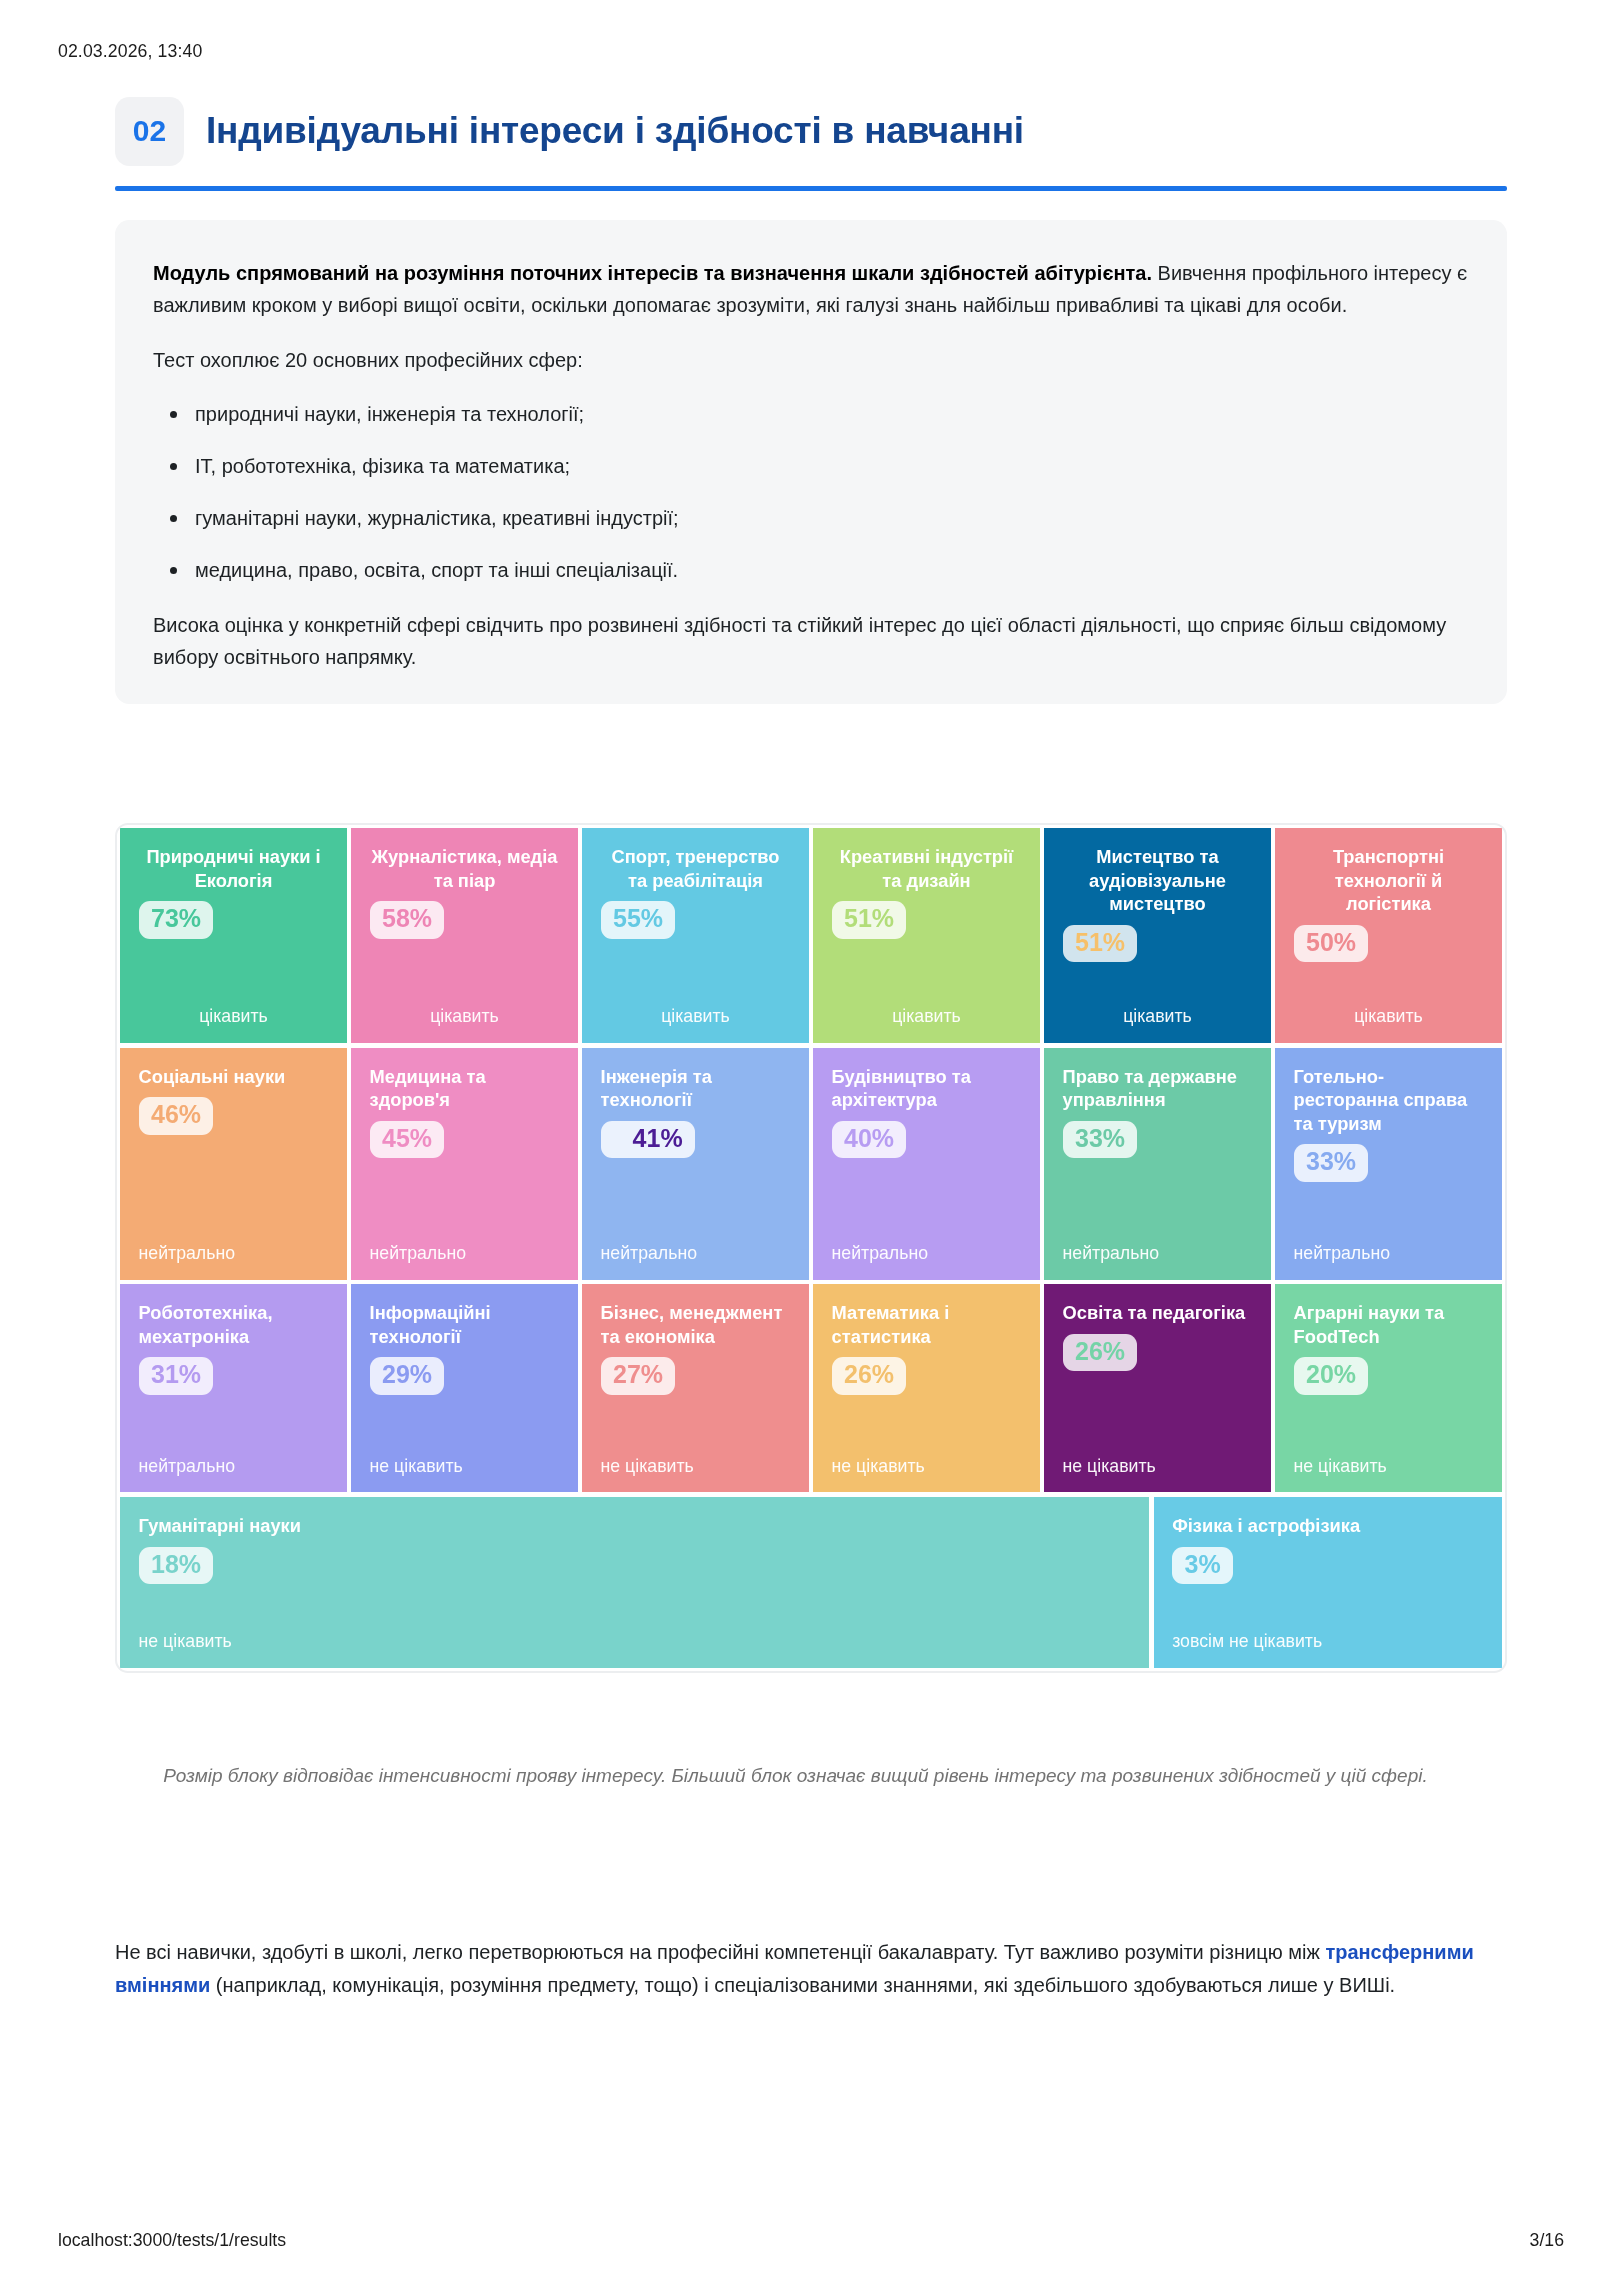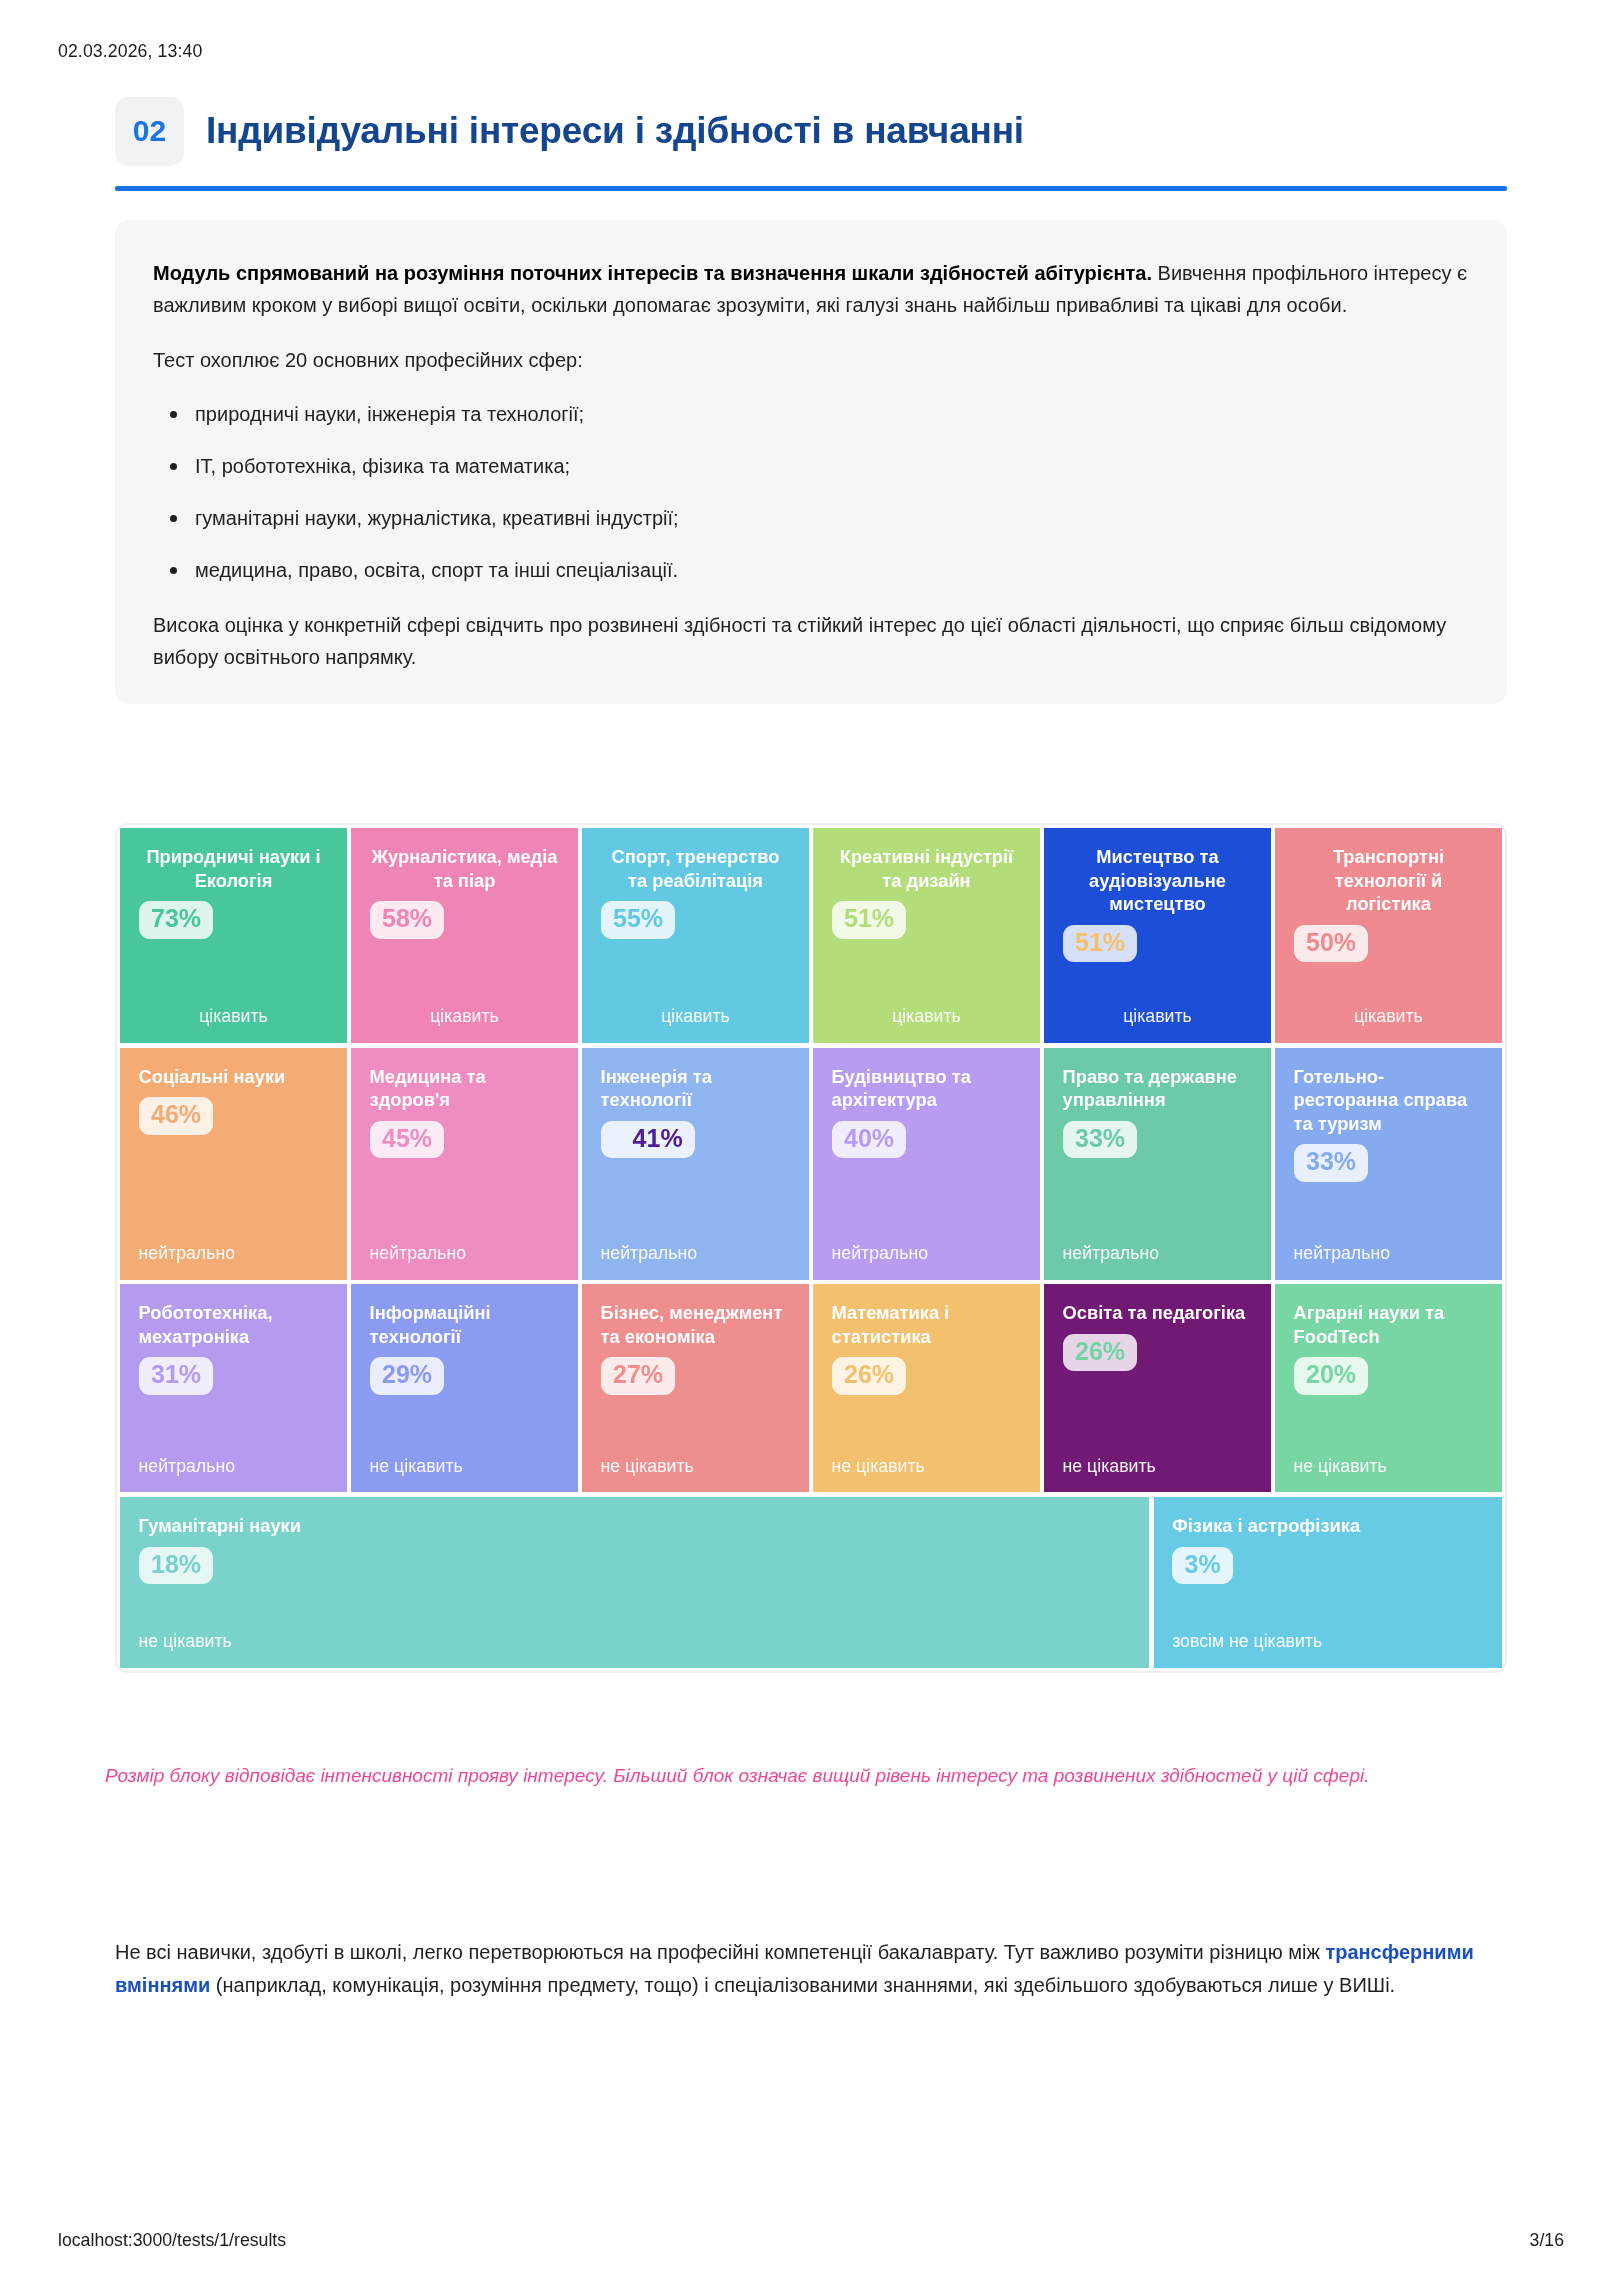--- a/index.html
+++ b/index.html
@@ -186,21 +186,22 @@
 
   
   .caption {
     position: absolute;
     left: 105px;
     top: 1760px;
     width: 1381px;
     font-size: 19px;
     font-style: italic;
     line-height: 1.64;
-    color: #ec4899;
+    color: #737373;
+    text-align: center;
   }
   .closing {
     position: absolute;
     left: 115px;
     top: 1936px;
     width: 1381px;
     font-size: 20px;
     line-height: 1.66;
     color: #1d2124;
   }
@@ -266,21 +267,21 @@
       <div class="tile" style="background: rgb(99, 201, 227);">
         <div class="tile-name">Спорт, тренерство та реабілітація</div>
         <div class="tile-pct" style="color: rgb(99, 201, 227);">55%</div>
         <div class="tile-label">цікавить</div>
       </div>
       <div class="tile" style="background: rgb(178, 221, 121);">
         <div class="tile-name">Креативні індустрії та дизайн</div>
         <div class="tile-pct" style="color: rgb(178, 221, 121);">51%</div>
         <div class="tile-label">цікавить</div>
       </div>
-      <div class="tile" style="background: #1d4ed8;">
+      <div class="tile" style="background: #0369a1;">
         <div class="tile-name">Мистецтво та аудіовізуальне мистецтво</div>
         <div class="tile-pct" style="color: rgb(246, 192, 106);">51%</div>
         <div class="tile-label">цікавить</div>
       </div>
       <div class="tile" style="background: rgb(239, 138, 144);">
         <div class="tile-name">Транспортні технології й логістика</div>
         <div class="tile-pct" style="color: rgb(239, 138, 144);">50%</div>
         <div class="tile-label">цікавить</div>
       </div>
     </div>

